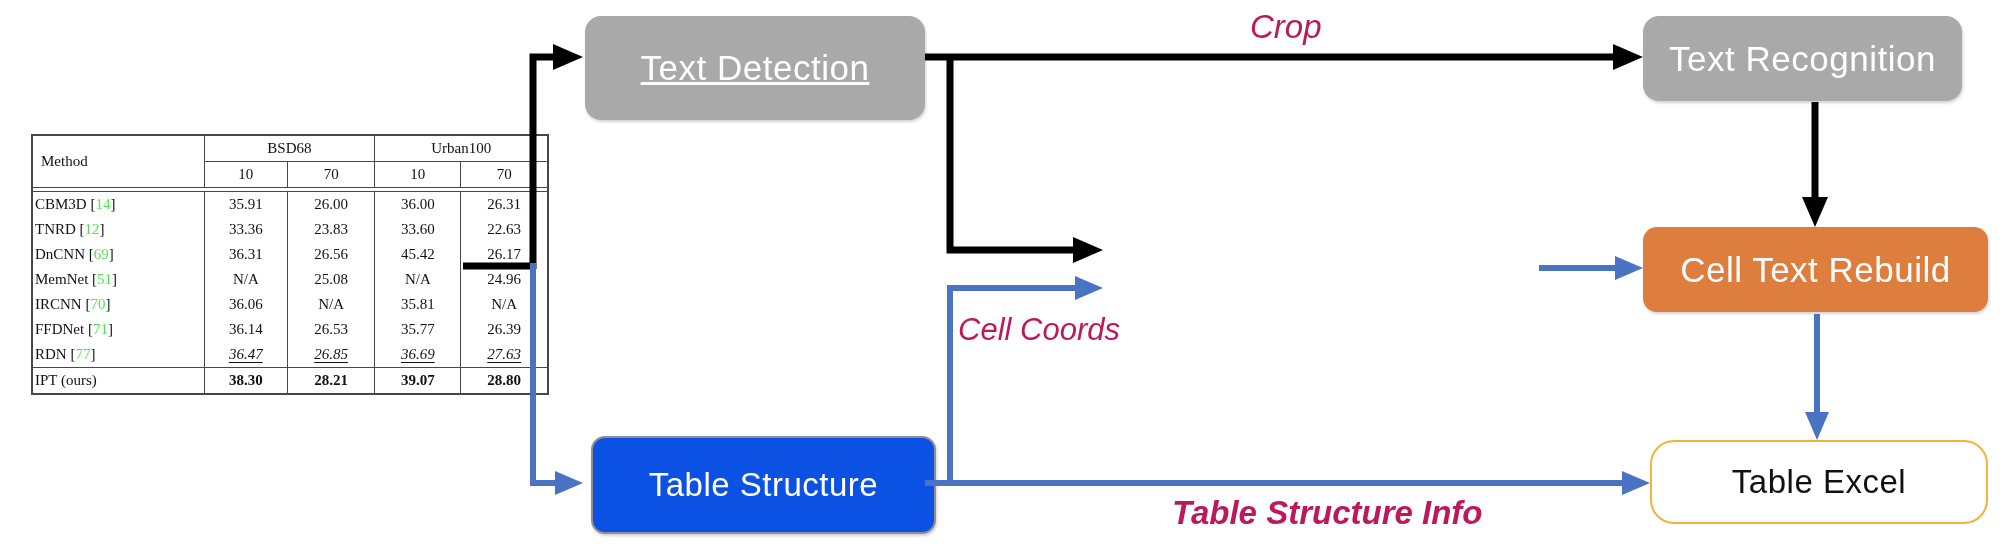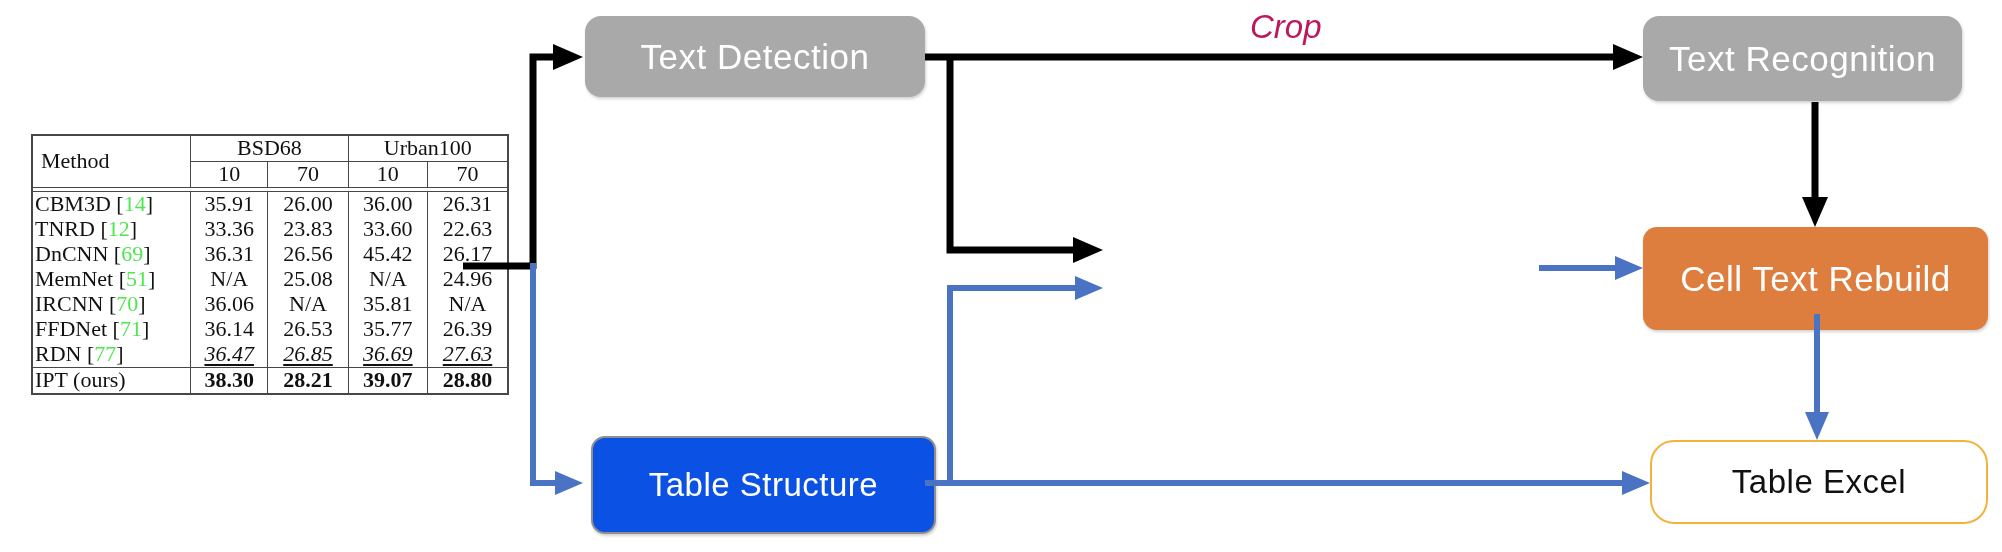--- a/index.html
+++ b/index.html
@@ -13,45 +13,45 @@
     position:absolute;display:flex;align-items:center;justify-content:center;
     border-radius:16px;color:#ffffff;font-size:35px;font-weight:400;
     text-align:center;line-height:1.18;letter-spacing:.5px;
     box-shadow:1px 2px 3px rgba(0,0,0,.18);
   }
   .node.gray{background:#a9a9a9;}
   .node.blue{background:#0b51e4;border:2px solid #8f8f8f;}
   .node.orange{background:#de7e3e;}
   .node.excel{background:#ffffff;border:2.5px solid #f2b33c;color:#111;box-shadow:none;border-radius:24px;}
 
-  #node-text-detection{left:585px;top:16px;width:340px;height:81px;}
+  #node-text-detection{left:585px;top:16px;width:340px;height:104px;text-decoration:underline;}
   #node-text-recognition{left:1643px;top:16px;width:319px;height:85px;}
   #node-cell-coord-rebuild{left:1105px;top:227px;width:432px;height:82px;border-radius:14px;}
-  #node-cell-text-rebuild{left:1643px;top:227px;width:345px;height:103px;border-radius:14px;}
+  #node-cell-text-rebuild{left:1643px;top:227px;width:345px;height:85px;border-radius:14px;}
   #node-table-structure-prediction{left:583px;top:436px;width:341px;height:94px;font-size:33px;border-radius:14px;margin-left:8px;}
   #node-table-excel{left:1650px;top:440px;width:334px;height:80px;font-size:33px;}
 
   
   .edge-label{position:absolute;color:#be185d;font-size:31px;white-space:nowrap;font-style:italic;}
   #label-crop{left:1250px;top:8px;font-size:33px;}
   #label-text-coords{left:956px;top:185px;}
   #label-cell-coords{left:958px;top:312px;}
   #label-table-structure-info{left:1172px;top:494px;font-size:33px;font-weight:600;}
 
   
   #arrows{position:absolute;left:0;top:0;width:2002px;height:552px;pointer-events:none;}
   .edge-black{stroke:#000000;stroke-width:7;fill:none;}
   .edge-blue{stroke:#4a73c4;stroke-width:6;fill:none;}
 
   
   .paper-table{
-    position:absolute;left:31px;top:134px;width:478px;
+    position:absolute;left:31px;top:134px;width:518px;
     border-collapse:collapse;background:#fff;
     font-family:"Liberation Serif","DejaVu Serif",serif;
-    font-size:22px;color:#111;border:2px solid #474747;
+    font-size:15px;color:#111;border:2px solid #474747;
   }
   .paper-table th,.paper-table td{
     font-weight:normal;text-align:center;height:25px;line-height:1.02;padding:0 2px;
   }
   .paper-table th:not(.first),.paper-table td:not(.first){border-left:1.5px solid #474747;}
   .paper-table thead th{border-bottom:1.5px solid #474747;}
   .paper-table .method-header{text-align:left;padding-left:8px;}
   .paper-table td.method{text-align:left;white-space:nowrap;}
   .paper-table .gap-row td{height:3px;border-bottom:1.5px solid #474747;padding:0;}
   .paper-table tr.row-last td{border-top:1.5px solid #474747;}
@@ -159,20 +159,22 @@
   </div>
   <div id="node-table-structure-prediction" class="node blue">
     <span><span>Table Structure</span><br>
     </span>
   </div>
   <div id="node-table-excel" class="node excel">
     <span>Table Excel</span>
   </div>
 
   <div id="label-crop" class="edge-label">Crop</div>
+  <div id="label-cell-coords" class="edge-label">Cell Coords</div>
+  <div id="label-table-structure-info" class="edge-label">Table Structure Info</div>
 
   <svg id="arrows" viewBox="0 0 2002 552" xmlns="http://www.w3.org/2000/svg">
     <defs>
       <marker id="ab" markerUnits="userSpaceOnUse" markerWidth="32" markerHeight="30" refX="0" refY="15" orient="auto">
         <path d="M0,2 L30,15 L0,28 Z" fill="#000000"></path>
       </marker>
       <marker id="abl" markerUnits="userSpaceOnUse" markerWidth="30" markerHeight="26" refX="0" refY="13" orient="auto">
         <path d="M0,1 L28,13 L0,25 Z" fill="#4a73c4"></path>
       </marker>
     </defs>

